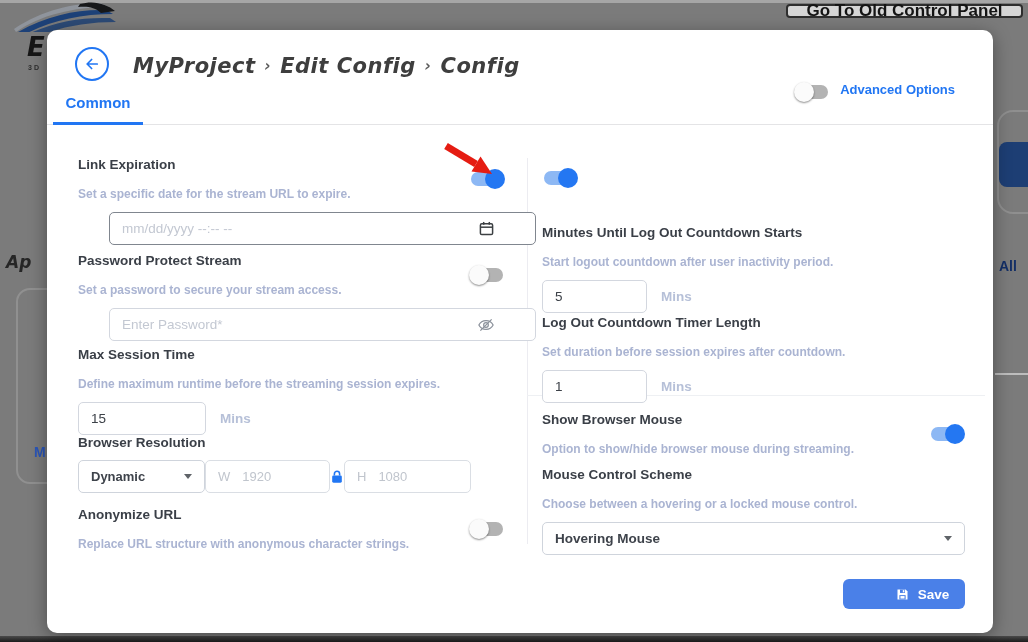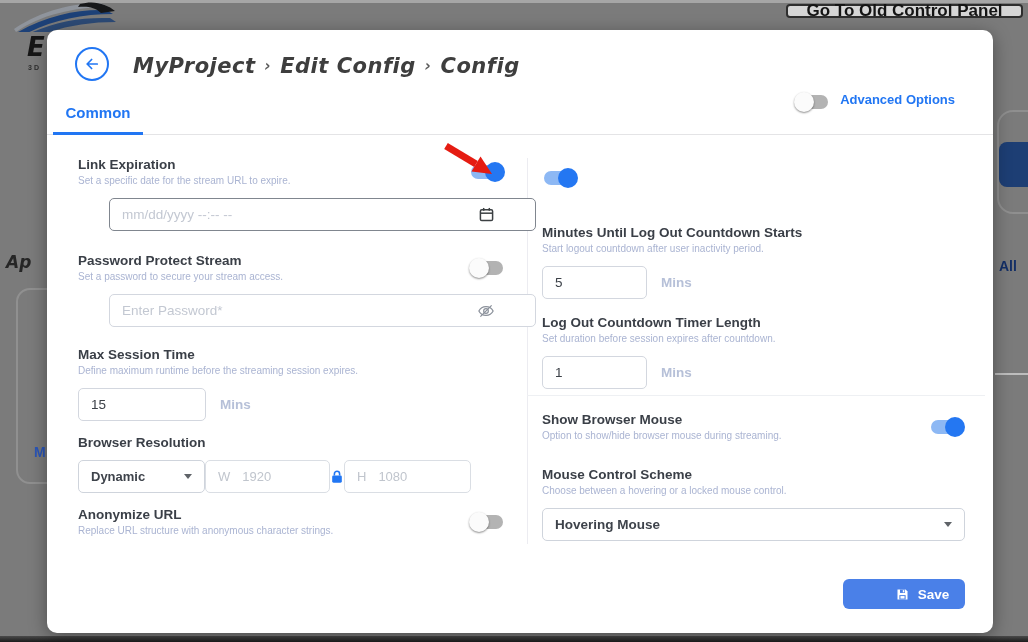--- a/index.html
+++ b/index.html
@@ -33,31 +33,31 @@
   
   #modal { left:47px; top:30px; width:946px; height:603px; background:#ffffff; border-radius:10px;
       box-shadow:0 4px 18px rgba(0,0,0,.38); z-index:10; }
   #back-btn { left:28px; top:17px; width:34px; height:34px; border:2px solid #2176f3; border-radius:50%;
       display:flex; align-items:center; justify-content:center; cursor:pointer; background:#fff; }
   #breadcrumb { left:86px; top:21px; height:30px; display:flex; align-items:center; gap:9px;
       font-family:"DejaVu Sans",sans-serif; font-style:italic; font-weight:900; font-size:21px;
       color:#3e3e3e; letter-spacing:.5px; }
   #breadcrumb .sep { font-size:15px; font-weight:700; color:#5a5a5a; }
 
-  #tab-row { left:0; top:62px; width:946px; height:43px; border-bottom:1px solid #e4e4e6; }
+  #tab-row { left:0; top:52px; width:946px; height:43px; border-bottom:1px solid #e4e4e6; }
   #tab-common { left:6px; top:0; width:90px; height:43px; display:flex; align-items:center; justify-content:center;
       color:#2176f3; font-size:15px; font-weight:600; border-bottom:3px solid #2176f3; cursor:pointer; }
   #advanced-group { right:38px; top:0; height:43px; display:flex; align-items:flex-start; gap:10px; }
   #advanced-label { color:#2176f3; font-size:13px; font-weight:700; }
 
   
   .field { position:absolute; }
   .fhead { display:flex; align-items:center; justify-content:space-between; }
   .flabel { font-size:13.5px; font-weight:700; color:#3a3f47; line-height:17px; }
-  .fdesc { font-size:10px; font-weight:400; color:#aab4d2; line-height:15px; margin-top:0; }
+  .fdesc { font-size:12px; font-weight:700; color:#aab4d2; line-height:15px; margin-top:14px; }
   .col-l { left:31px; width:427px; }
   .col-r { left:495px; width:423px; }
 
   .inp { height:33px; border:1px solid #d3d7df; border-radius:5px; background:#fff;
       font-size:13.5px; color:#3c4148; padding:0 12px; font-family:"Liberation Sans",sans-serif; }
   .inp::placeholder { color:#c3c8d2; }
   .inp-wrap { position:relative;padding-left:31px; }
   .mins { font-size:13.5px; font-weight:700; color:#b6c0d8; }
 
   #date-input-wrap { margin-top:10px; }

